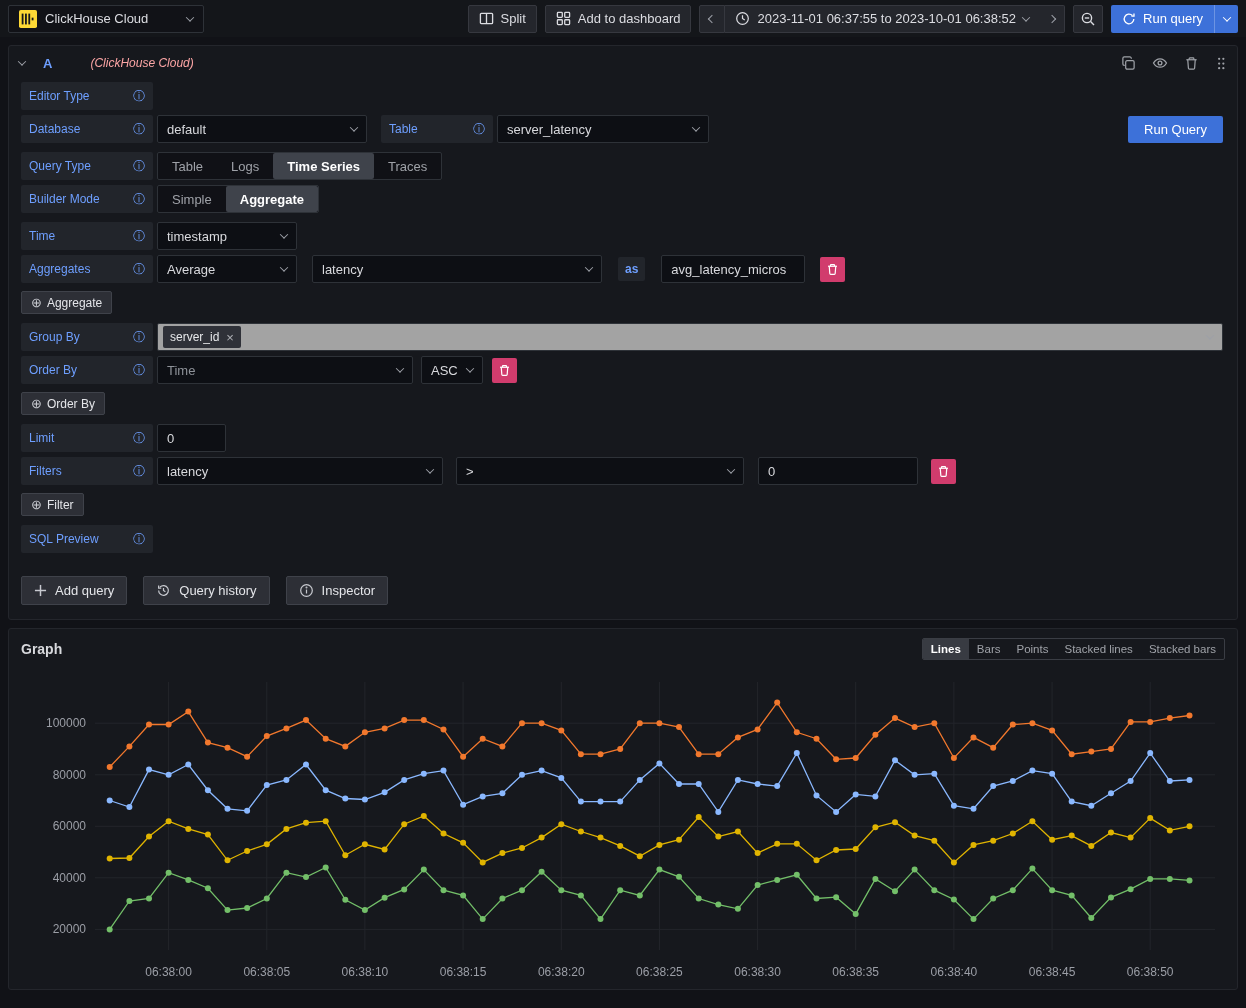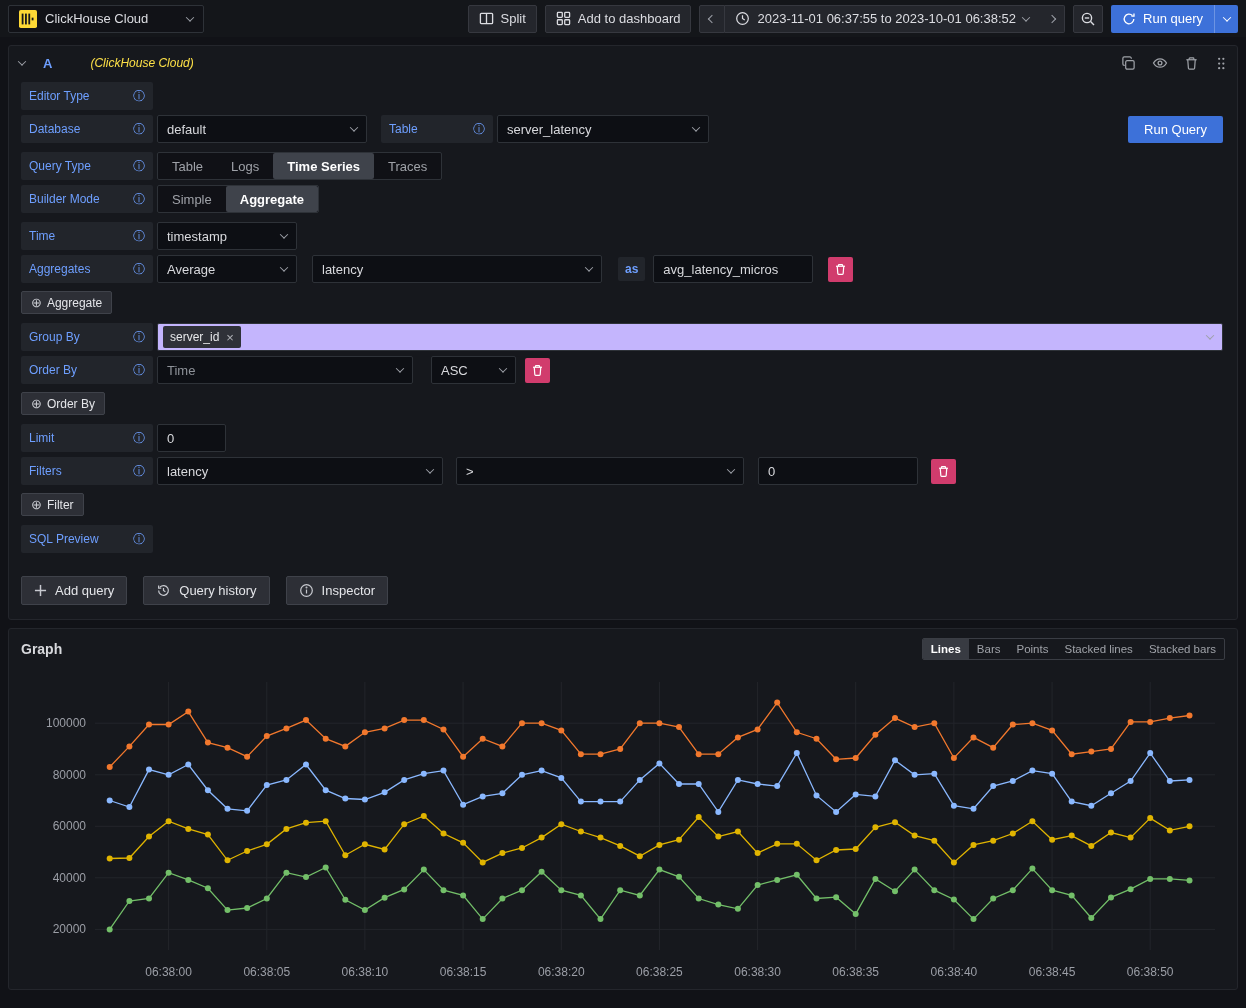--- a/index.html
+++ b/index.html
@@ -26,21 +26,21 @@
   .chev { display:inline-block; width:6px; height:6px; border-right:1.5px solid #9da0a8; border-bottom:1.5px solid #9da0a8; }
   .chev.down { transform:rotate(45deg) translate(-1px,-1px); }
   .chev.left { transform:rotate(135deg); }
   .chev.right { transform:rotate(-45deg); }
   .chev.white { border-color:#fff; }
 
   
   .panel { margin:8px; background:#16181d; border:1px solid #24262c; border-radius:3px; }
   .qpanel-header { height:34px; display:flex; align-items:center; gap:10px; padding:0 10px; }
   .refid { color:#6e9fff; font-weight:600; margin-left:8px; }
-  .ds-hint { font-style:italic; color:#fde047; font-size:12px; margin-left:28px; }
+  .ds-hint { font-style:italic; color:#fca5a5; font-size:12px; margin-left:28px; }
   .qpanel-header .hicons { margin-left:auto; display:flex; align-items:center; gap:16px; color:#9fa2a8; }
   .hicons > span { cursor:pointer; display:flex; }
 
   .qbody { padding:2px 14px 12px 12px; position:relative; }
   .row { display:flex; align-items:center; gap:4px; margin-bottom:5px; }
   .row.subrow { margin:8px 0 9px 0; }
   .flabel { width:132px; min-width:132px; height:28px; background:#22252b; color:#6e9fff; font-size:12px; font-weight:500; display:flex; align-items:center; justify-content:space-between; padding:0 8px; border-radius:2px; }
   .flabel.mid { width:112px; min-width:112px; margin-left:10px; }
   .info-i { font-size:12px; color:#6e9fff; font-style:normal; }
 
@@ -53,21 +53,21 @@
   .sel .ph { color:#8e9299; }
   input.inp { font-family:inherit; outline:none; }
 
   .as-chip { height:24px; padding:0 7px; background:#22252b; border-radius:2px; color:#6e9fff; font-size:12px; font-weight:600; display:flex; align-items:center; }
   .danger-btn { width:25px; height:25px; background:#d13c6d; border:none; border-radius:2px; color:#fff; display:flex; align-items:center; justify-content:center; cursor:pointer; }
 
   .mini-btn { height:23px; display:flex; align-items:center; gap:5px; padding:0 9px; background:#2d2f36; border:1px solid #3f424a; border-radius:2px; color:#e4e5e9; font-size:12px; font-weight:500; cursor:pointer; font-family:inherit; }
   .mini-btn .pc { font-size:13px; color:#c7c9cf; }
   .indent { margin-left:136px; }
 
-  .multi { flex:1; height:28px; background:#c4b5fd; border:1px solid #2e3238; border-radius:2px; display:flex; align-items:center; justify-content:space-between; padding:0 9px 0 5px; cursor:pointer; }
+  .multi { flex:1; height:28px; background:#a3a3a3; border:1px solid #2e3238; border-radius:2px; display:flex; align-items:center; justify-content:space-between; padding:0 9px 0 5px; cursor:pointer; }
   .chip { height:22px; background:#2f3138; border-radius:2px; padding:0 7px; display:flex; align-items:center; gap:7px; color:#e6e7e9; font-size:12px; }
   .chip .x { color:#aeb0b5; font-size:13px; cursor:pointer; }
 
   .sqlbox { flex:1; border:1px solid #2e3238; border-radius:2px; padding:8px 10px; font-family:"DejaVu Sans Mono", monospace; font-size:12px; line-height:1.55; color:#d8d9dd; word-break:break-all; }
   .row.sqlrow { align-items:flex-start; }
   .row.sqlrow .flabel { height:28px; }
 
   .run-query2 { position:absolute; top:36px; right:14px; width:95px; height:27px; background:#3d71d9; color:#fff; border:none; border-radius:2px; font-size:13px; font-weight:500; font-family:inherit; cursor:pointer; }
 
   .qfooter { display:flex; gap:16px; padding:18px 8px 2px 8px; }
@@ -282,21 +282,21 @@
       </div>
       <div class="sel" style="width:140px">
         <span>Average</span>
           <span class="chev down"></span>
       </div>
       <div class="sel" style="width:290px;margin-left:11px">
         <span>latency</span>
           <span class="chev down"></span>
       </div>
       <span class="as-chip" style="margin-left:12px">as</span>
-      <input class="inp" style="width: 160px; margin-left: 4px;" value="avg_latency_micros">
+      <input class="inp" style="width: 144px; margin-left: 12px;" value="avg_latency_micros">
       <button class="danger-btn" style="margin-left:11px">
         <svg width="13" height="13" viewBox="0 0 16 16" fill="none" stroke="#fff" stroke-width="1.5">
             <path d="M2.5 4h11"></path>
             <path d="M5.5 4V2.8A.8.8 0 0 1 6.3 2h3.4a.8.8 0 0 1 .8.8V4"></path>
             <path d="M4 4l.7 9a1 1 0 0 0 1 .9h4.6a1 1 0 0 0 1-.9L12 4"></path>
           </svg>
       </button>
     </div>
 
     <div class="row subrow indent">
@@ -322,21 +322,21 @@
 
     <div class="row">
       <div class="flabel">
         <span>Order By</span>
           <span class="info-i">ⓘ</span>
       </div>
       <div class="sel" style="width:256px">
         <span class="ph">Time</span>
           <span class="chev down"></span>
       </div>
-      <div class="sel" style="width:85px;margin-left:14px">
+      <div class="sel" style="width:62px;margin-left:4px">
         <span>ASC</span>
           <span class="chev down"></span>
       </div>
       <button class="danger-btn" style="margin-left:5px">
         <svg width="13" height="13" viewBox="0 0 16 16" fill="none" stroke="#fff" stroke-width="1.5">
             <path d="M2.5 4h11"></path>
             <path d="M5.5 4V2.8A.8.8 0 0 1 6.3 2h3.4a.8.8 0 0 1 .8.8V4"></path>
             <path d="M4 4l.7 9a1 1 0 0 0 1 .9h4.6a1 1 0 0 0 1-.9L12 4"></path>
           </svg>
       </button>

